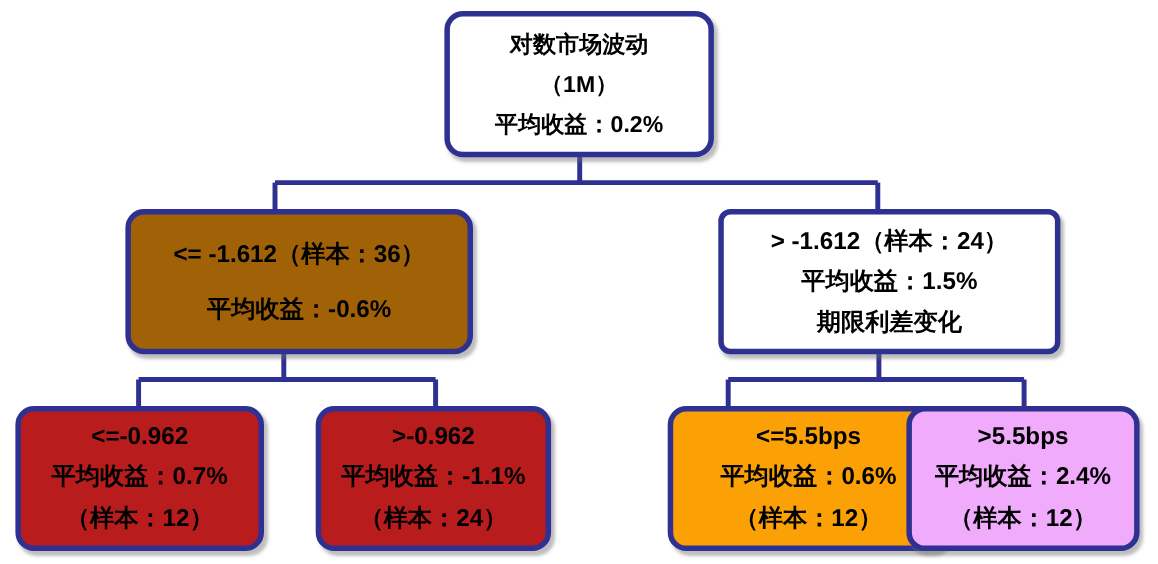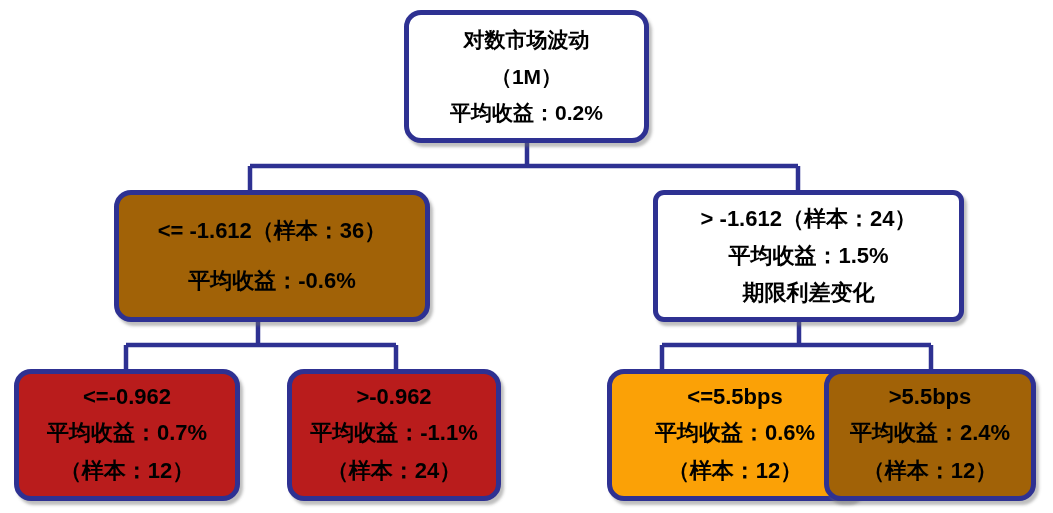--- a/index.html
+++ b/index.html
@@ -89,19 +89,19 @@
     <span class="line">平均收益：-1.1%</span>
     <span class="line">（样本：24）</span>
   </div>
 
   <div class="node node-leaf node-leaf-3" style="background-color: rgb(251, 161, 6);">
     <span class="line">&lt;=5.5bps</span>
     <span class="line">平均收益：0.6%</span>
     <span class="line">（样本：12）</span>
   </div>
 
-  <div class="node node-leaf node-leaf-4" style="background-color: #a16207;">
+  <div class="node node-leaf node-leaf-4" style="background-color: #f0abfc;">
     <span class="line">&gt;5.5bps</span>
     <span class="line">平均收益：2.4%</span>
     <span class="line">（样本：12）</span>
   </div>
 
 </div>
 
 </body></html>

